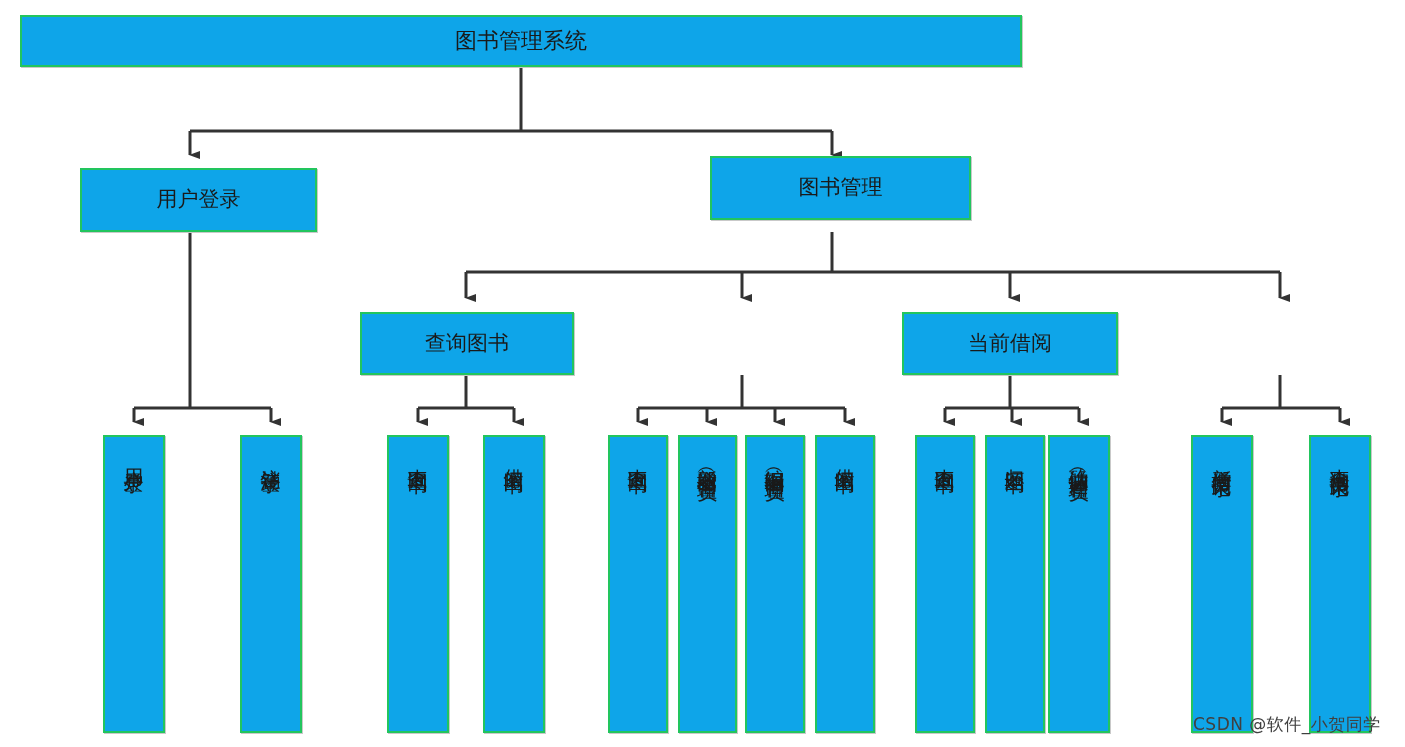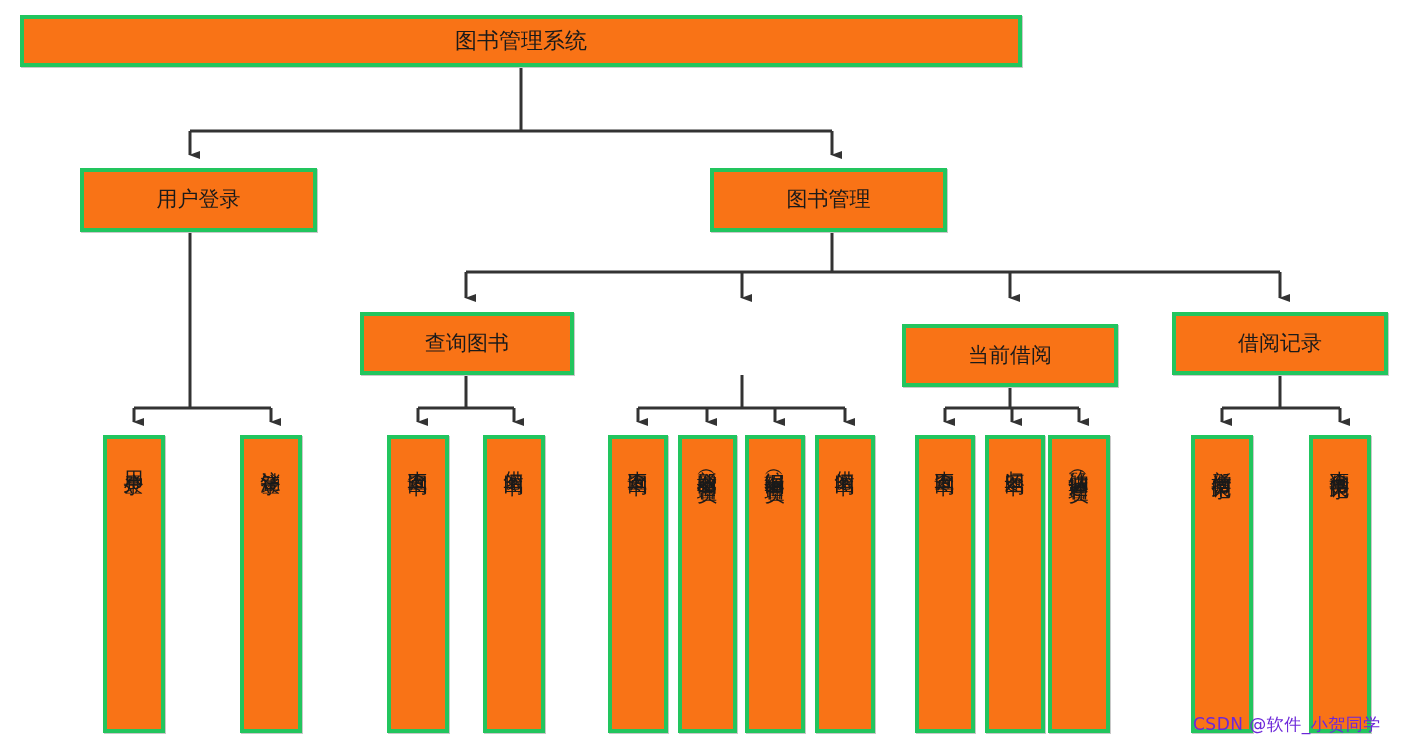--- a/index.html
+++ b/index.html
@@ -22,22 +22,22 @@
     position: absolute;
     left: 0;
     top: 0;
     width: 1405px;
     height: 747px;
     pointer-events: none;
   }
   .node {
     position: absolute;
     box-sizing: border-box;
-    background: #f97316;
-    border: 4px solid #22c55e;
+    background: #0ea5e9;
+    border: 2px solid #22c55e;
     box-shadow: 1px 1px 0 #c9c9c9;
     display: flex;
     align-items: center;
     justify-content: center;
     z-index: 2;
   }
   .node .label {
     color: #1a1a1a;
     line-height: 1.12;
     text-align: center;
@@ -58,21 +58,21 @@
   }
   .node.v .label {
     writing-mode: vertical-rl;
     text-orientation: upright;
     font-size: 20px;
     letter-spacing: 2px;
     line-height: 1;
   }
   .watermark {
     position: absolute;
-    color: #6d28d9;
+    color: #404040;
     font-size: 17px;
     white-space: nowrap;
     z-index: 3;
     letter-spacing: 0.5px;
   }
 </style>
 </head>
 <body>
 
 <div id="canvas">
@@ -129,36 +129,33 @@
   </svg>
 
   <div class="node h root" style="left:20px; top:15px; width:1002px; height:52px;">
     <span class="label">图书管理系统</span>
   </div>
 
   <div class="node h" style="left:80px; top:168px; width:237px; height:64px;">
     <span class="label">用户登录</span>
   </div>
 
-  <div class="node h" style="left:710px; top:168px; width:237px; height:64px;">
+  <div class="node h" style="left:710px; top:156px; width:261px; height:64px;">
     <span class="label">图书管理</span>
   </div>
 
   <div class="node h" style="left:360px; top:312px; width:214px; height:63px;">
     <span class="label">查询图书</span>
   </div>
 
 
-  <div class="node h" style="left:902px; top:324px; width:216px; height:63px;align-items:center;">
+  <div class="node h" style="left:902px; top:312px; width:216px; height:63px;align-items:center;">
     <span class="label">当前借阅</span>
   </div>
 
-  <div class="node h" style="left:1172px; top:312px; width:216px; height:63px;">
-    <span class="label">借阅记录</span>
-  </div>
 
   <div class="node v" style="left:103px; top:435px; width:62px; height:298px;">
     <span class="label">用户登录</span>
   </div>
 
   <div class="node v" style="left:240px; top:435px; width:62px; height:298px;">
     <span class="label">注销登录</span>
   </div>
 
   <div class="node v" style="left:387px; top:435px; width:62px; height:298px;">

